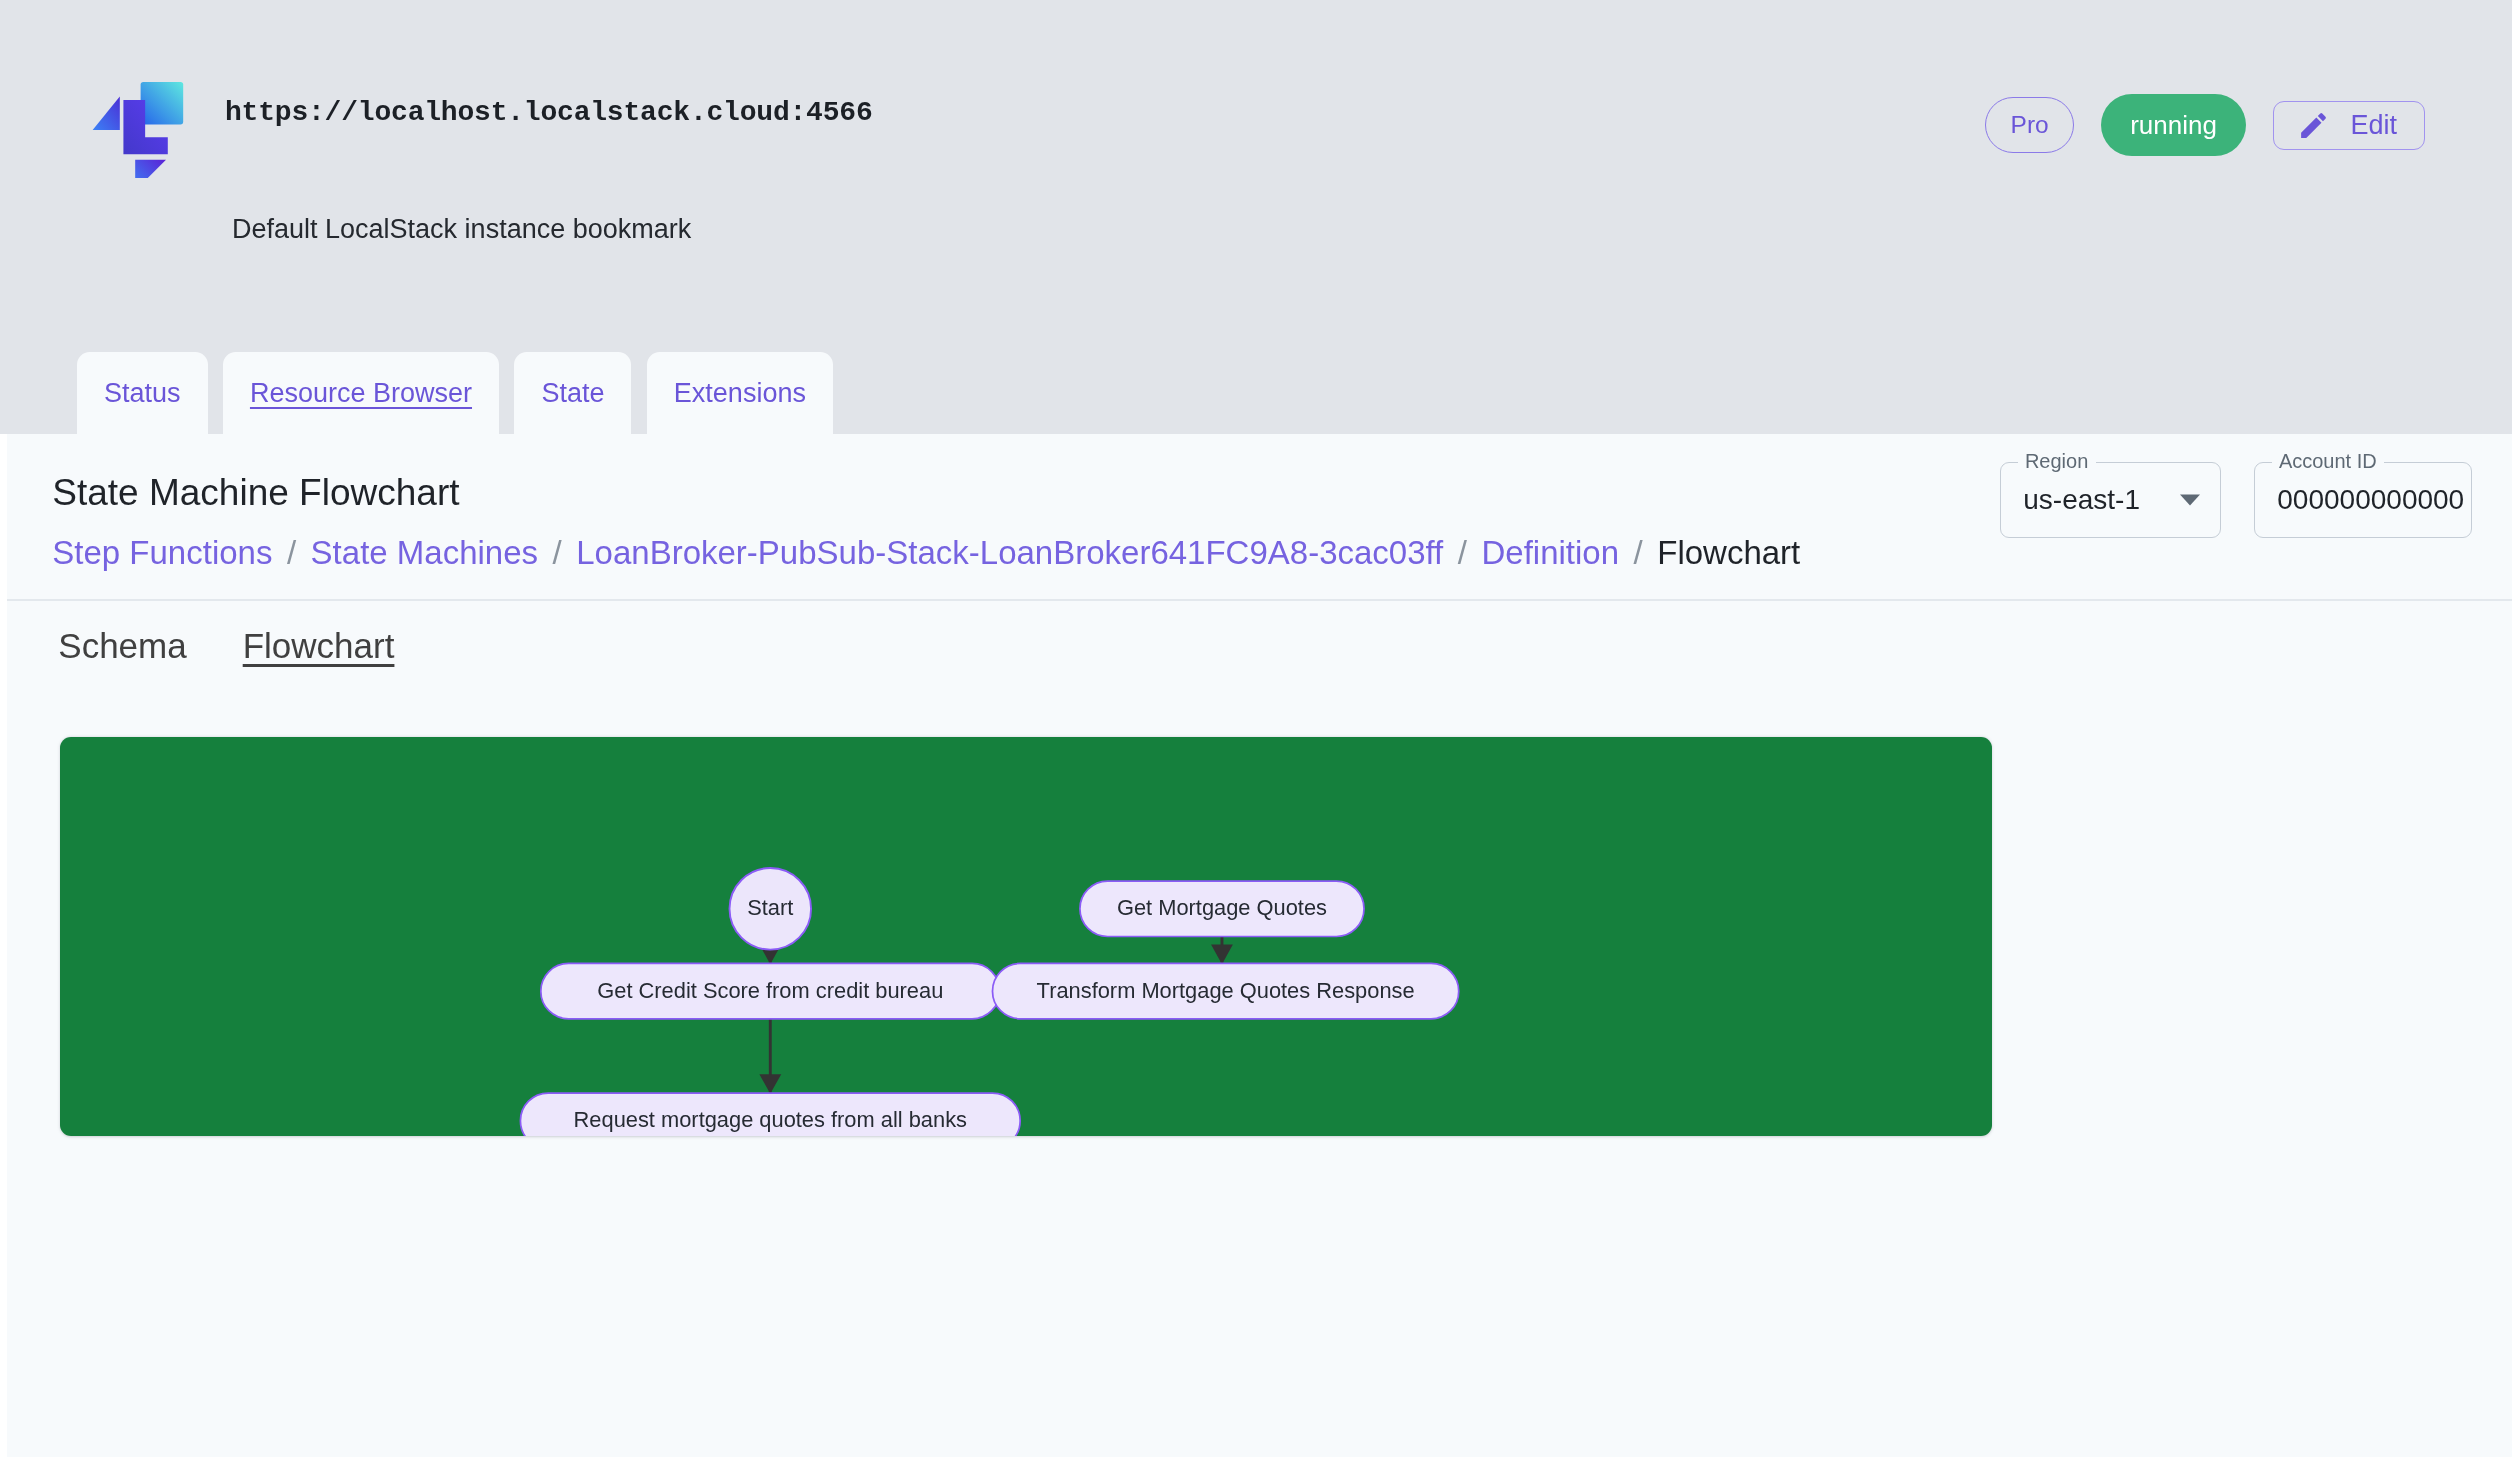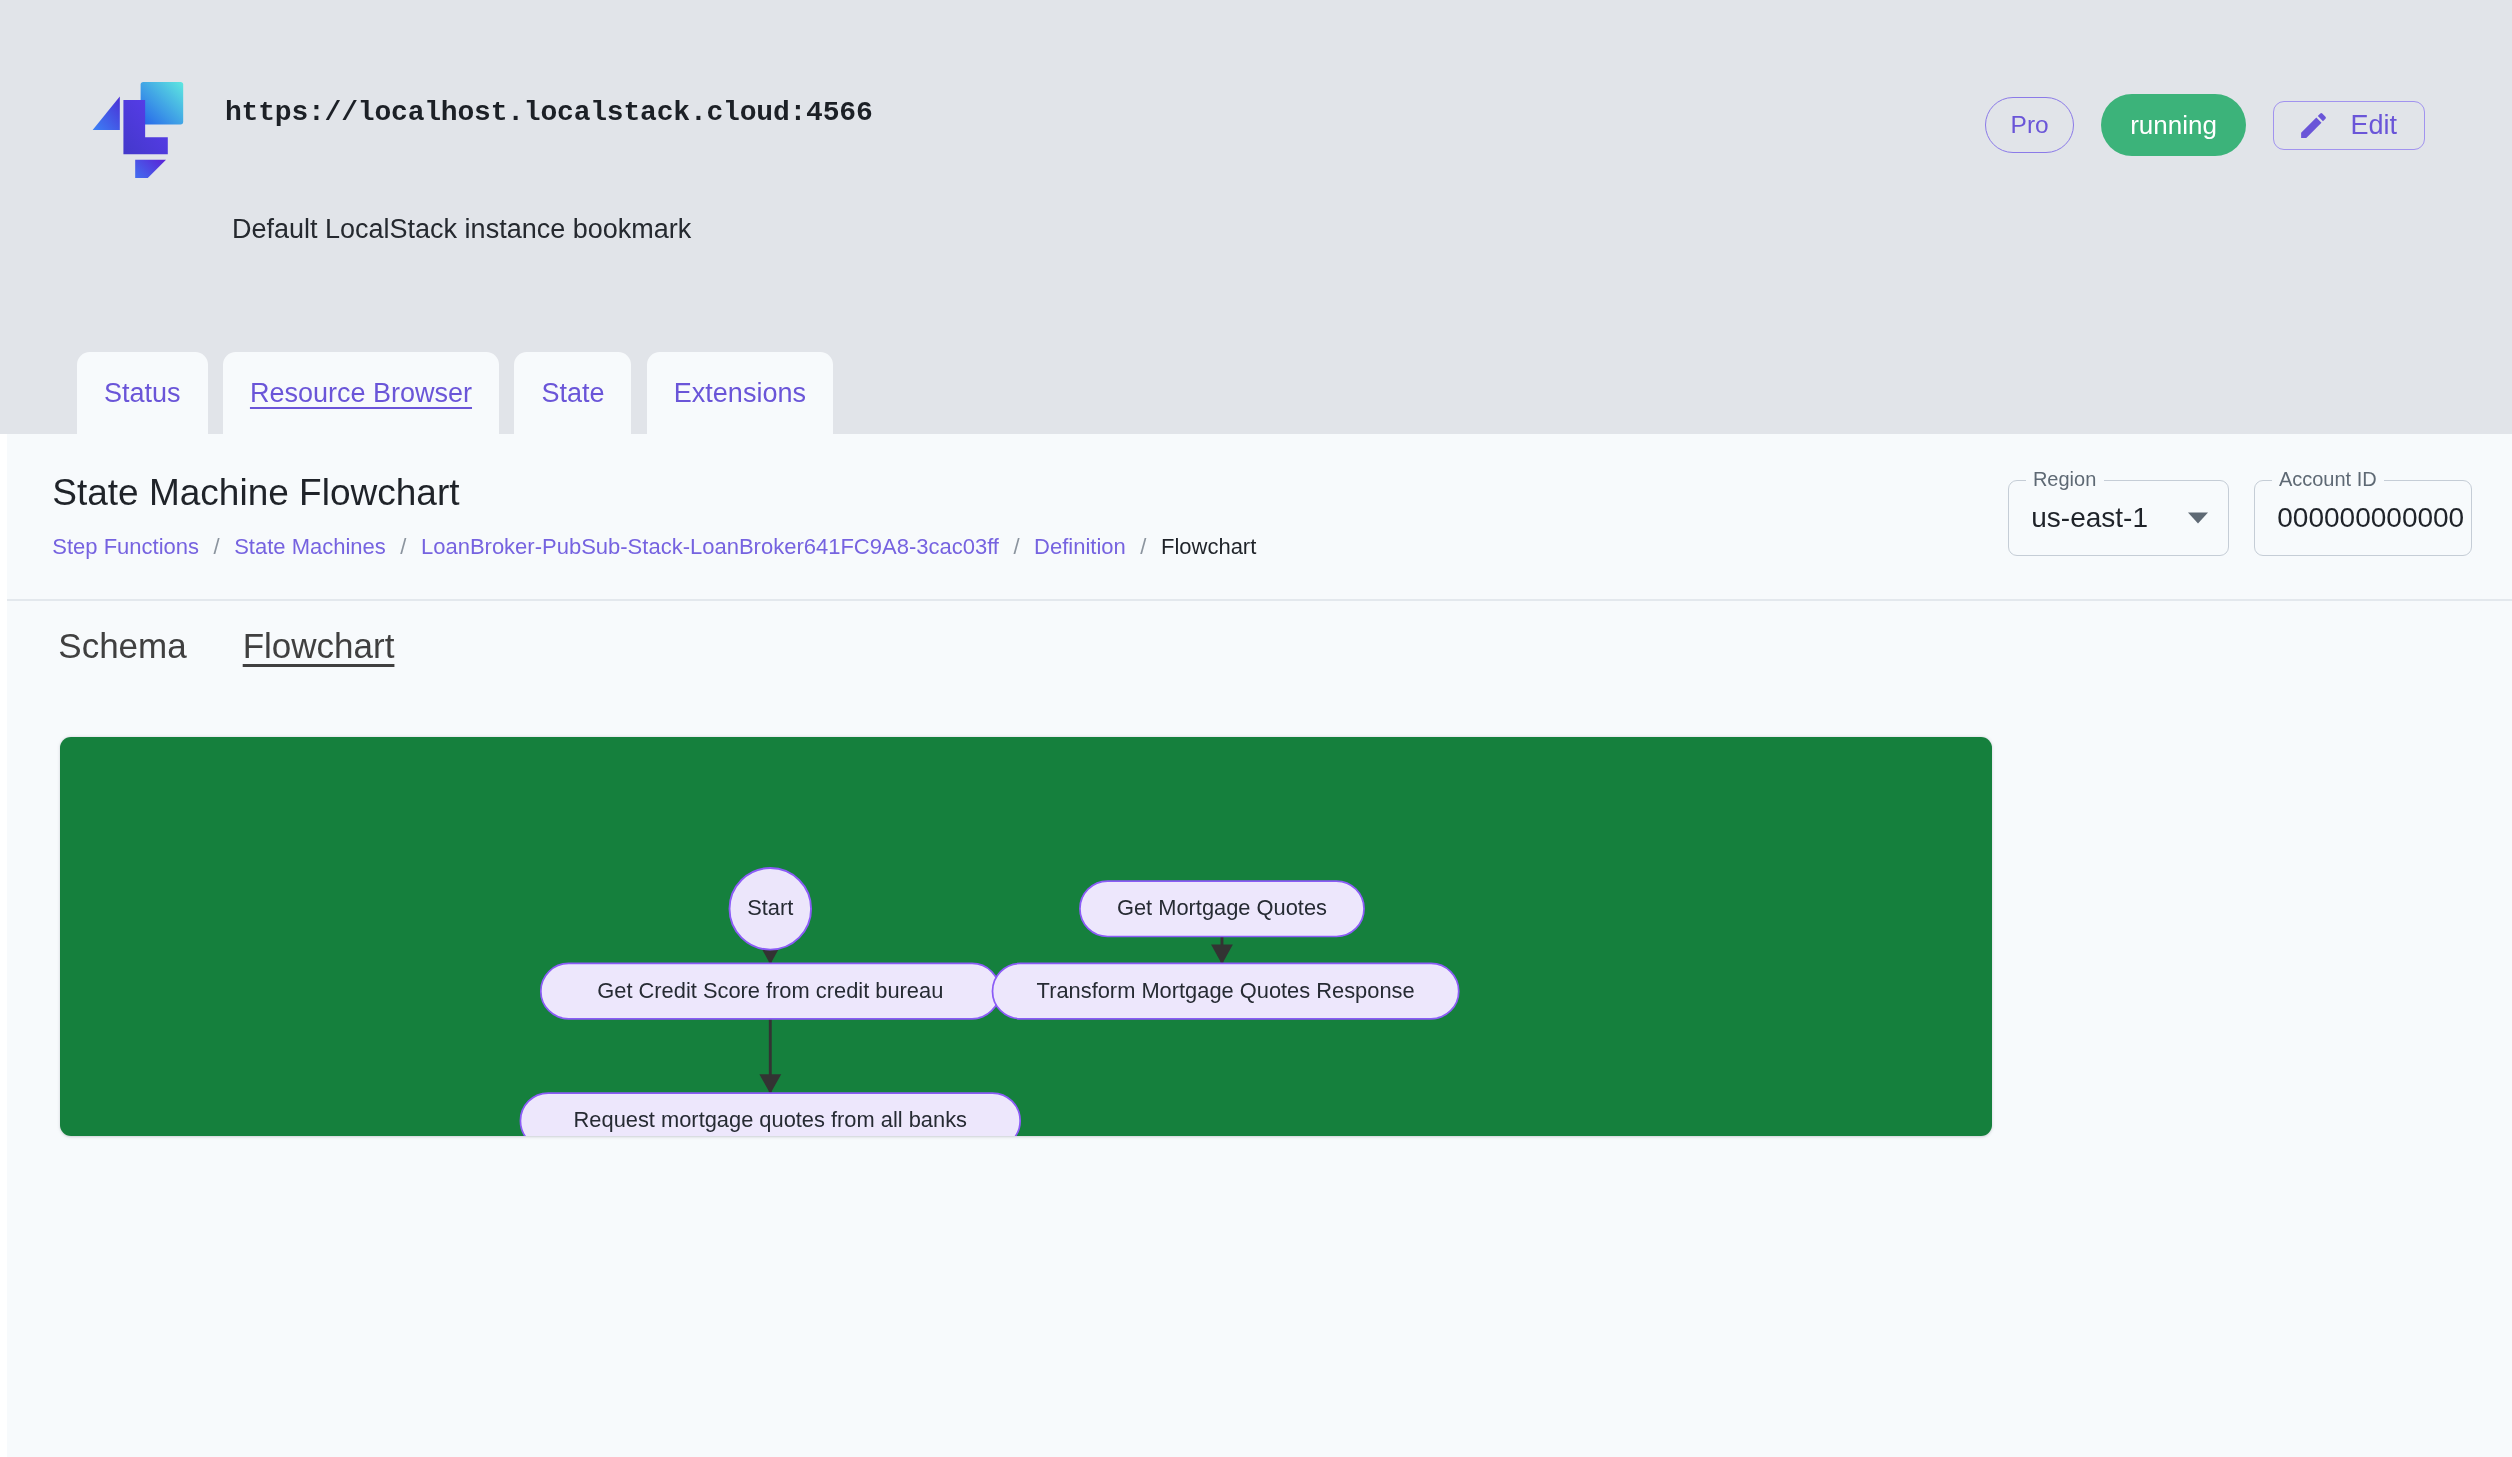--- a/index.html
+++ b/index.html
@@ -71,27 +71,27 @@
     position: absolute; left: 7.3px; top: 434px; width: 2505px; height: 1023px;
     background: #f7fafc;
   }
   .page-head { position: absolute; left: 0; top: 0; width: 100%; height: 165px; }
   .page-title {
     position: absolute; left: 45px; top: 38px;
     font-size: 37px; color: #1f2329; font-weight: 400;
   }
   .breadcrumb {
     position: absolute; left: 45px; top: 100px;
-    display: flex; align-items: center; font-size: 22px; gap: 0;
+    display: flex; align-items: center; font-size: 33px; gap: 0;
   }
   .crumb { color: #7663e0; cursor: pointer; white-space: nowrap; }
   .crumb.current { color: #1f2329; cursor: default; }
   .crumb-sep { color: #8b949e; margin: 0 14.5px; }
 
-  .selects { position: absolute; right: 40px; top: 46px; display: flex; gap: 25px; }
+  .selects { position: absolute; right: 40px; top: 28px; display: flex; gap: 33px; }
   .field { position: relative; height: 76px; border: 1.8px solid #c5cdd6; border-radius: 9px; background: transparent; }
   .field-legend {
     position: absolute; left: 16.3px; top: -12.7px; padding: 0 7.3px; background: #f7fafc;
     font-size: 20px; color: #5e6974; line-height: 23.6px;
   }
   .field-value {
     position: absolute; left: 22px; top: 50%; transform: translateY(-50%);
     font-size: 28px; color: #1f2329; white-space: nowrap;
   }
   .field.region { width: 221px; }

